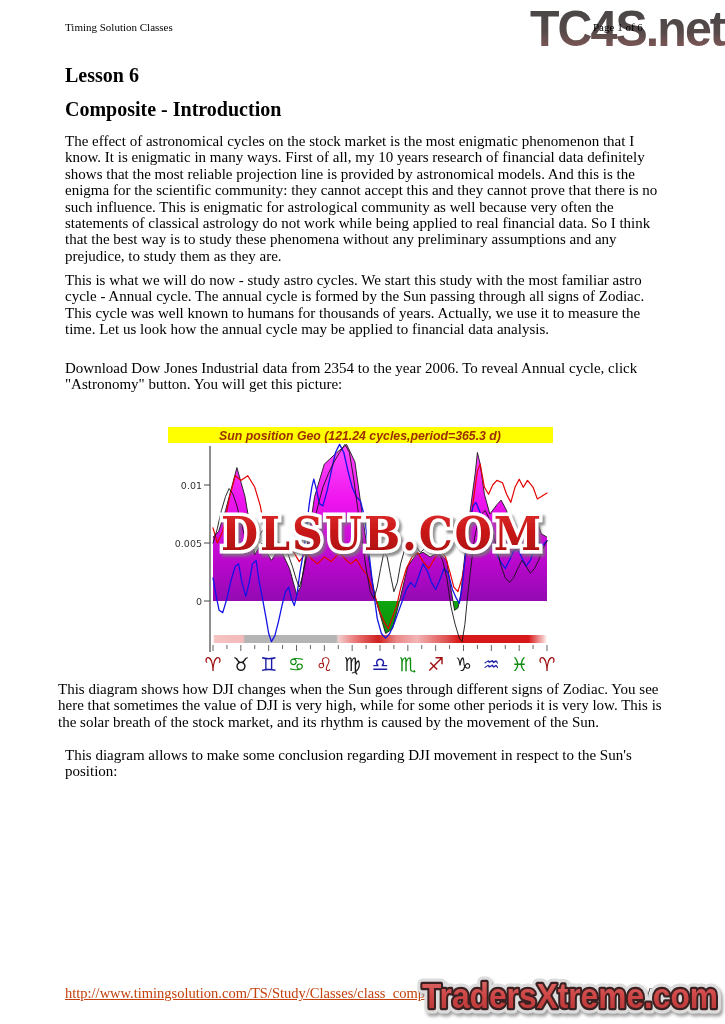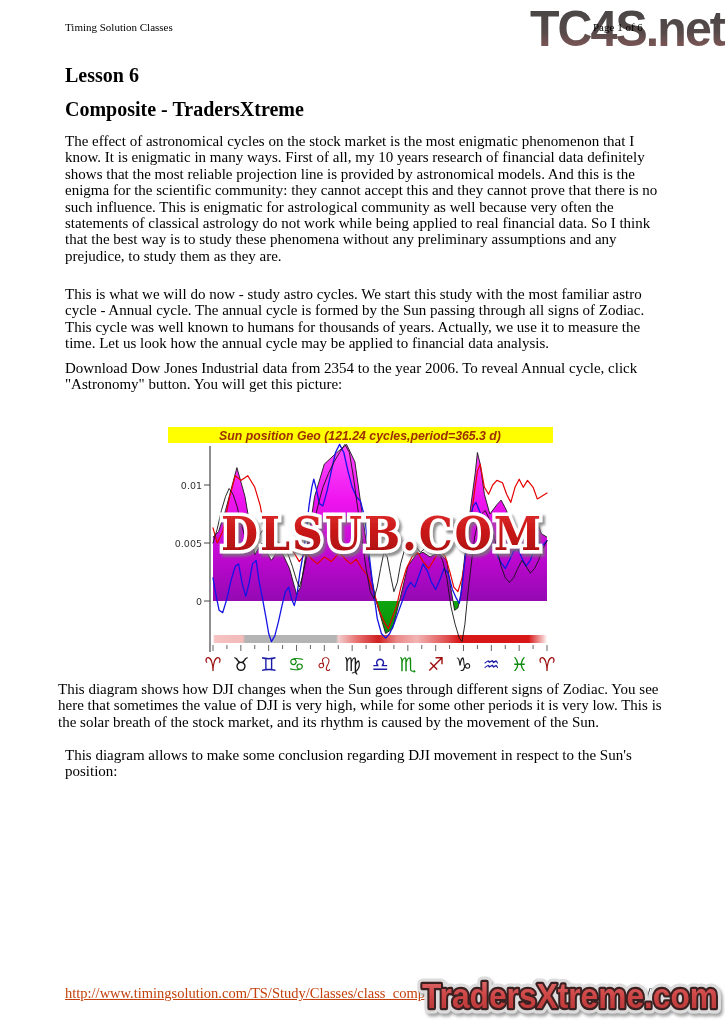--- a/index.html
+++ b/index.html
@@ -35,31 +35,31 @@
       <stop offset="0" stop-color="#454545"></stop>
       <stop offset="0.55" stop-color="#564a4a"></stop>
       <stop offset="0.8" stop-color="#7a5555"></stop>
       <stop offset="1" stop-color="#8f6262"></stop>
     </linearGradient>
   </defs>
   <text class="tc4s-t" x="100" y="46" textLength="194" lengthAdjust="spacingAndGlyphs" fill="url(#gTC)">TC4S.net</text>
 </svg>
 
 <div class="abs heading" style="left:65px;top:64px;">Lesson 6</div>
-<div class="abs heading" style="left:65px;top:98px;">Composite - TradersXtreme</div>
+<div class="abs heading" style="left:65px;top:98px;">Composite - Introduction</div>
 
 <div class="abs para" style="left:65px;top:133px;font-family:Liberation Serif, serif;">The effect of  astronomical cycles on the stock market is the most enigmatic phenomenon that I
 know. It is enigmatic in many ways. First of all, my 10 years research of financial data definitely
 shows that the most reliable projection line is provided by astronomical models. And this is the
 enigma for the scientific community: they cannot accept this and they cannot prove that there is no
 such influence. This is enigmatic for astrological community as well because very often the
 statements of classical astrology do not work while being applied to real financial data. So I think
 that the best way is to study these phenomena without any preliminary assumptions and any
 prejudice, to study them as they are.</div>
-<div class="abs para" style="left:65px;top:286px;">This is what we will do now - study astro cycles. We start this study with the most familiar astro
+<div class="abs para" style="left:65px;top:272px;">This is what we will do now - study astro cycles. We start this study with the most familiar astro
 cycle - Annual cycle. The annual cycle is formed by the Sun passing through all signs of Zodiac.
 This cycle was well known to humans for thousands of years. Actually, we use it to measure the
 time. Let us look how the annual cycle may be applied to financial data analysis.</div>
 <div class="abs para" style="left:65px;top:360px;">Download Dow Jones Industrial data from 2354 to the year 2006. To reveal Annual cycle, click
 "Astronomy" button. You will get this picture:</div>
 
 <div class="abs chartbox">
   <svg id="chart-svg" width="410" height="254" viewBox="0 0 410 254">
     <defs id="chart-defs">
       <linearGradient id="gRedWM" x1="0" y1="0" x2="0" y2="1">

